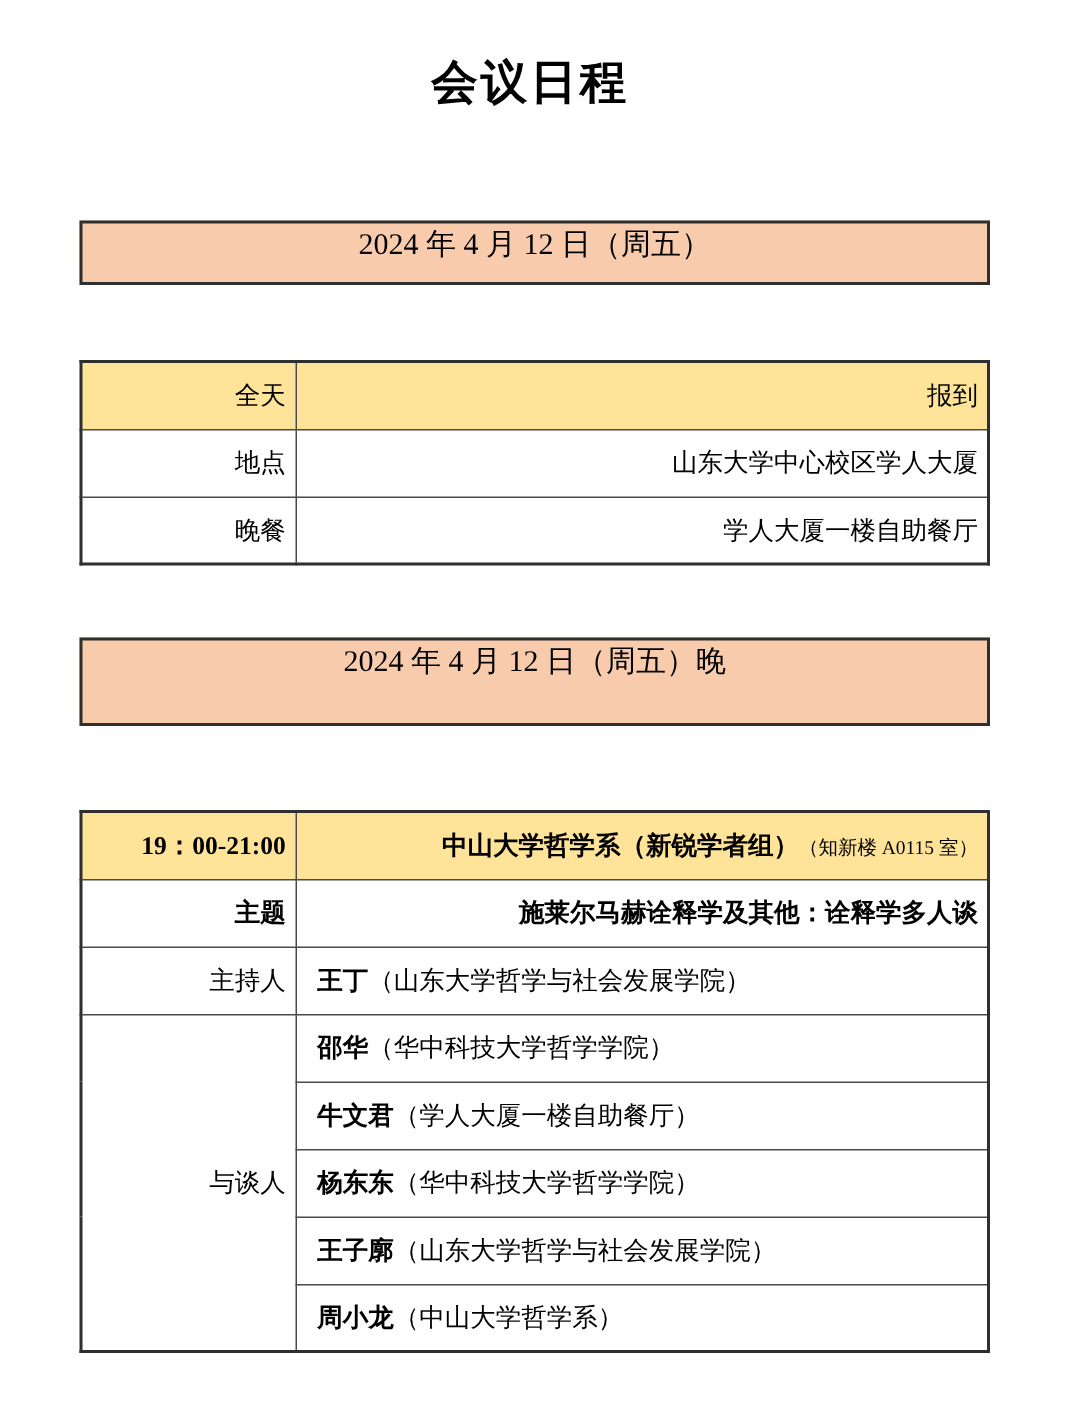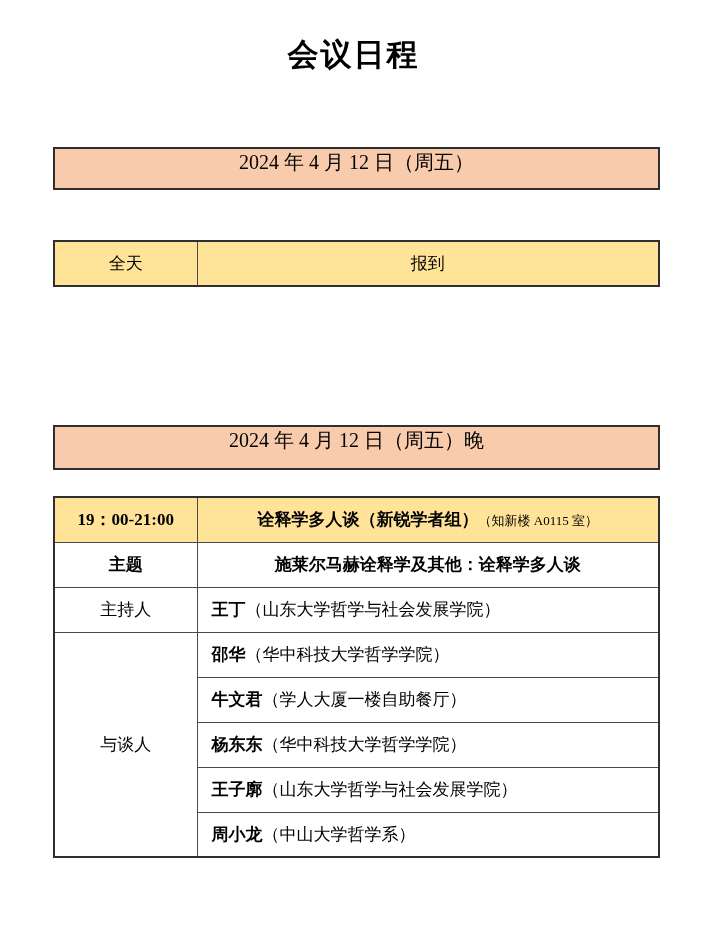--- a/index.html
+++ b/index.html
@@ -27,33 +27,33 @@
   }
   .banner{
     left:53px;width:607px;height:43px;
     background:var(--peach);
     border:2px solid var(--border-dark);
     box-sizing:border-box;
     display:flex;justify-content:center;
     font-size:20px;
   }
   #banner1{top:147px;}
-  #banner2{top:425px;height:45px;}
+  #banner2{top:425px;height:59px;}
   table.grid{
     left:53px;width:607px;
     border-collapse:collapse;
     table-layout:fixed;
     font-size:17px;
   }
   #table-day{top:240px;}
-  #table-session{top:496px;}
+  #table-session{top:540px;}
   table.grid td{
     border:1px solid var(--border-inner);
     box-sizing:border-box;
-    text-align:center;
+    text-align:right;
     vertical-align:middle;
     padding:0 6px;
   }
   table.grid{border:2px solid var(--border-dark);}
   td.col1{width:143px;}
   #table-day td{height:45px;}
   #table-session td{height:45px;}
   .hl-yellow{background:var(--yellow);}
   .bold{font-weight:bold;}
   .left-cell{text-align:left !important;padding-left:14px !important;}
@@ -68,33 +68,41 @@
 <div id="banner1" class="abs banner">
   <span>2024 年 4 月 12 日（周五）</span>
 </div>
 
 <table id="table-day" class="abs grid">
   <tbody>
       <tr>
     <td class="col1 hl-yellow">全天</td>
     <td class="hl-yellow">报到</td>
   </tr>
+  <tr>
+    <td class="col1">地点</td>
+    <td>山东大学中心校区学人大厦</td>
+  </tr>
+  <tr>
+    <td class="col1">晚餐</td>
+    <td>学人大厦一楼自助餐厅</td>
+  </tr>
 </tbody>
   </table>
 
 <div id="banner2" class="abs banner">
   <span>2024 年 4 月 12 日（周五）晚</span>
 </div>
 
 <table id="table-session" class="abs grid">
   <tbody>
       <tr>
     <td class="col1 hl-yellow bold">19：00-21:00</td>
     <td class="hl-yellow">
-      <span class="session-title">诠释学多人谈（新锐学者组）</span><span class="room-note">（知新楼 A0115 室）</span>
+      <span class="session-title">中山大学哲学系（新锐学者组）</span><span class="room-note">（知新楼 A0115 室）</span>
     </td>
   </tr>
   <tr>
     <td class="col1 bold">主题</td>
     <td class="bold">施莱尔马赫诠释学及其他：诠释学多人谈</td>
   </tr>
   <tr>
     <td class="col1">主持人</td>
     <td class="left-cell">
       <span class="bold">王丁</span><span>（山东大学哲学与社会发展学院）</span>

